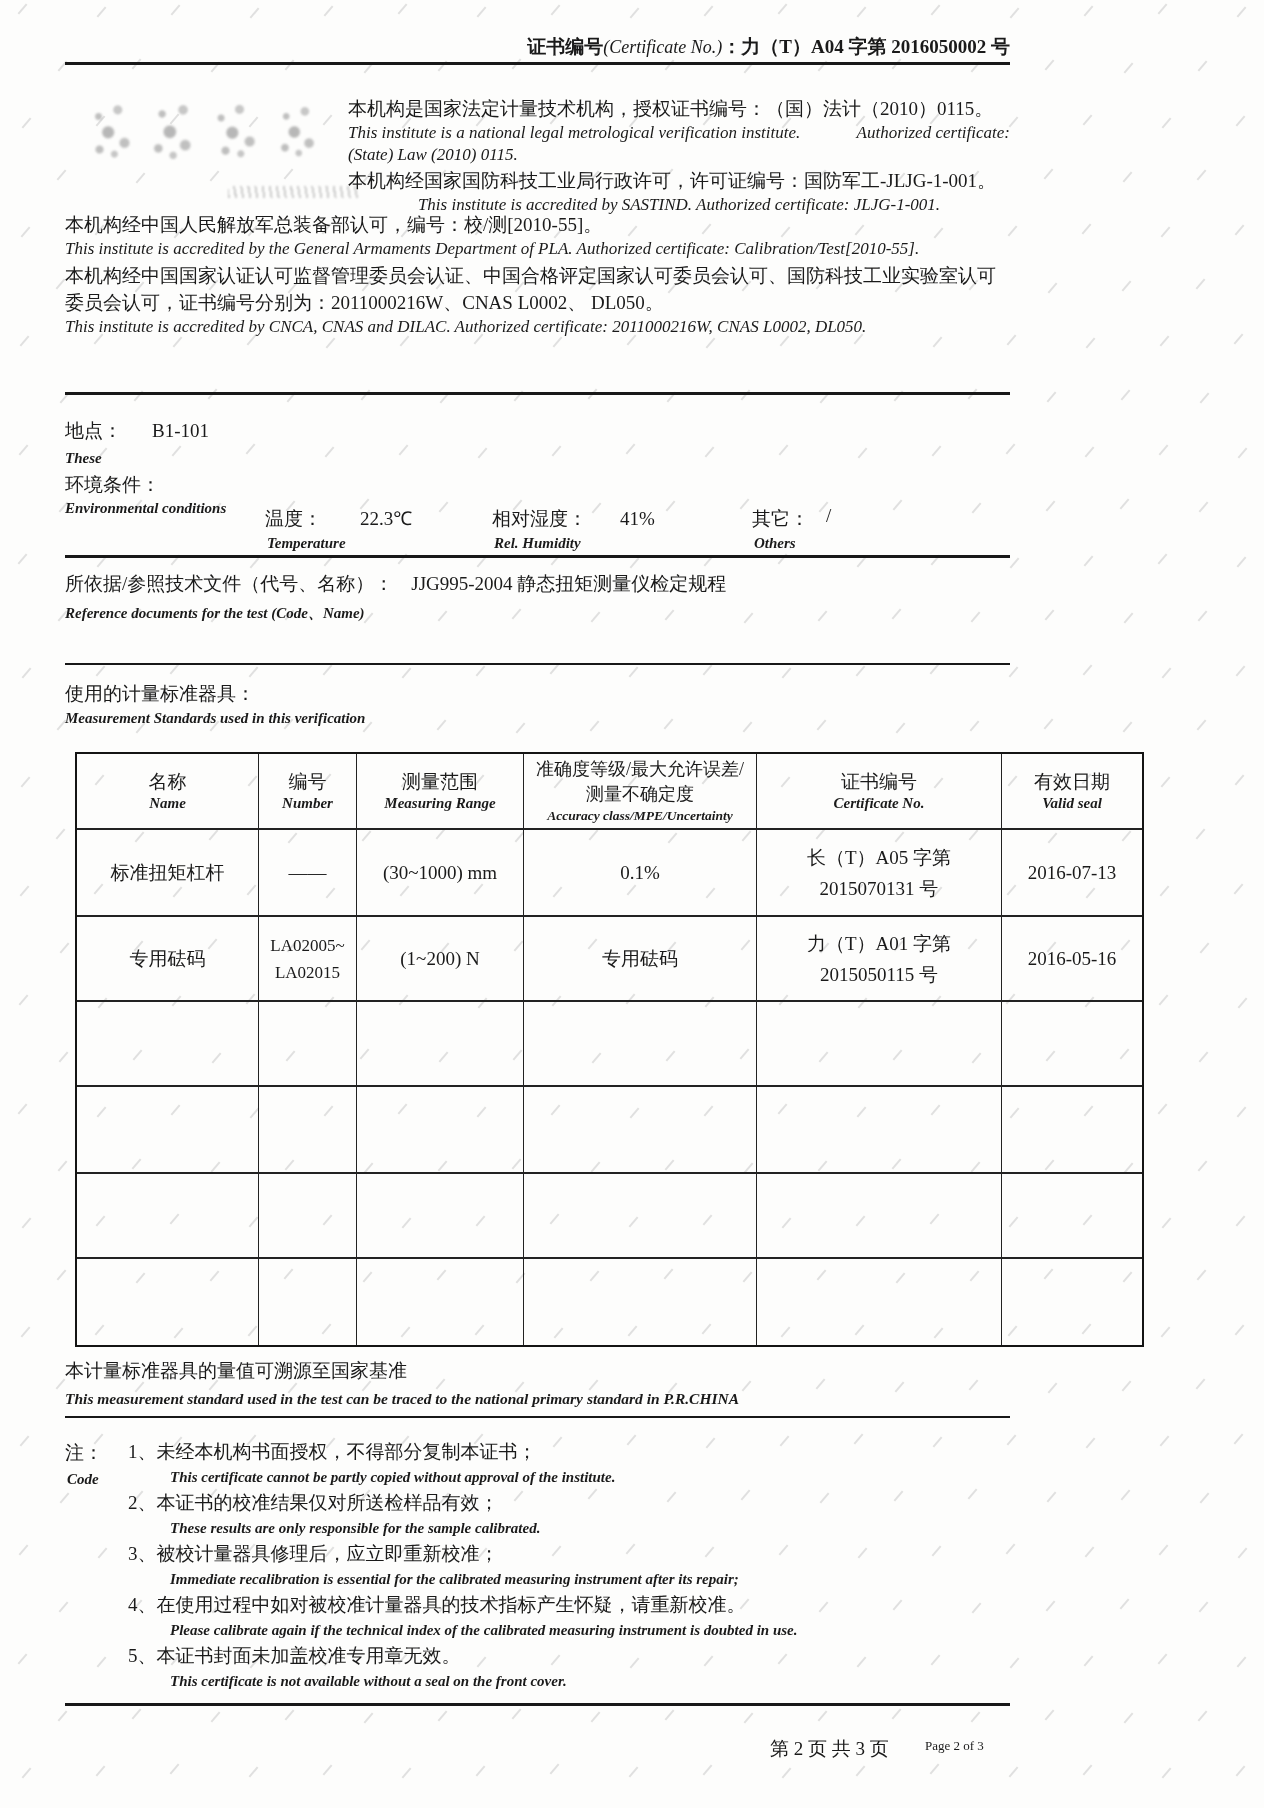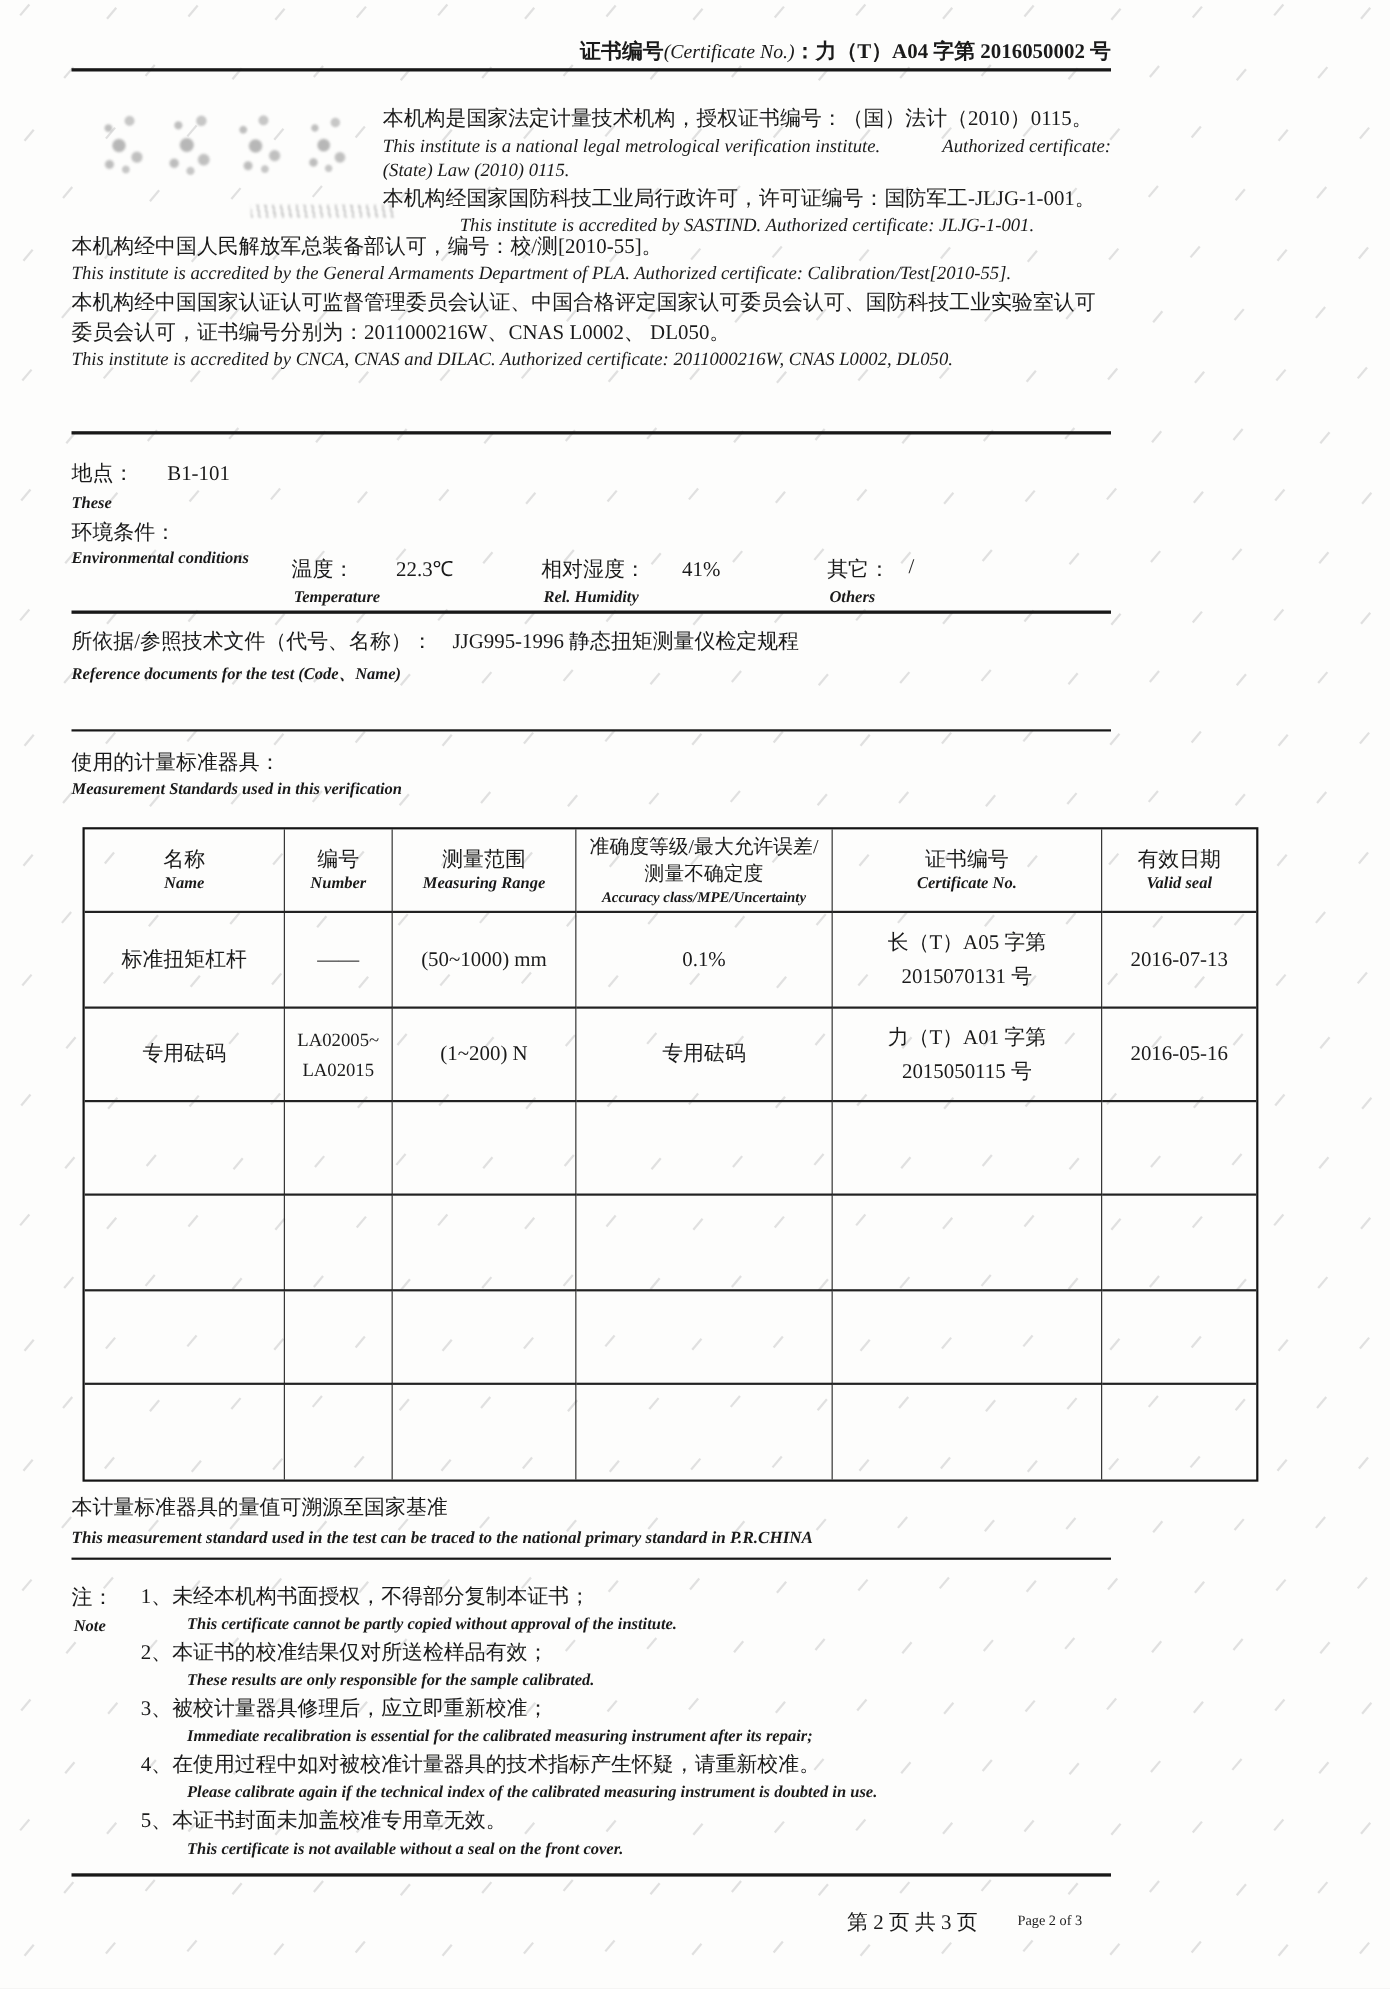--- a/index.html
+++ b/index.html
@@ -652,21 +652,21 @@
   <div class="abs cn" style="left:620px; top:506px;">41%</div>
   <div class="abs en-bi" style="left:494px; top:534px;">Rel. Humidity</div>
   <div class="abs cn" style="left:752px; top:506px;">其它：</div>
   <div class="abs cn" style="left:826px; top:503px;">/</div>
   <div class="abs en-bi" style="left:754px; top:534px;">Others</div>
 
   <div class="rule" style="top:555px; height:3px;"></div>
 
   <div class="abs" style="left:65px; top:571px; width:948px;">
     <span class="cn">所依据/参照技术文件（代号、名称）：</span>
-    <span class="cn" style="margin-left:14px;">JJG995-1996 静态扭矩测量仪检定规程</span>
+    <span class="cn" style="margin-left:14px;">JJG995-2004 静态扭矩测量仪检定规程</span>
   </div>
   <div class="abs en-bi" style="left:65px; top:604px;">Reference documents for the test (Code、Name)</div>
 
   <div class="rule" style="top:663px; height:1.5px;"></div>
 
   <div class="abs cn" style="left:65px; top:681px;">使用的计量标准器具：</div>
   <div class="abs en-bi" style="left:65px; top:709px;">Measurement Standards used in this verification</div>
 
   <div class="std-table">
     <div class="cell th">
@@ -689,21 +689,21 @@
       <div class="cn">证书编号</div>
       <div class="en">Certificate No.</div>
     </div>
     <div class="cell th last-col">
       <div class="cn">有效日期</div>
       <div class="en">Valid seal</div>
     </div>
 
     <div class="cell td">标准扭矩杠杆</div>
     <div class="cell td">——</div>
-    <div class="cell td">(50~1000) mm</div>
+    <div class="cell td">(30~1000) mm</div>
     <div class="cell td">0.1%</div>
     <div class="cell td">长（T）A05 字第
 2015070131 号</div>
     <div class="cell td last-col">2016-07-13</div>
 
     <div class="cell td">专用砝码</div>
     <div class="cell td" style="font-size:17px; line-height:27px;">LA02005~
 LA02015</div>
     <div class="cell td">(1~200) N</div>
     <div class="cell td">专用砝码</div>
@@ -739,21 +739,21 @@
     <div class="cell td last-row"></div>
     <div class="cell td last-row last-col"></div>
   </div>
 
   <div class="abs cn" style="left:65px; top:1358px;">本计量标准器具的量值可溯源至国家基准</div>
   <div class="abs en-bi" style="left:65px; top:1389px; font-size:15.5px;">This measurement standard used in the test can be traced to the national primary standard in P.R.CHINA</div>
 
   <div class="rule" style="top:1416px; height:2px;"></div>
 
   <div class="abs cn" style="left:65px; top:1440px;">注：</div>
-  <div class="abs en-bi" style="left:67px; top:1470px;">Note</div>
+  <div class="abs en-bi" style="left:67px; top:1470px;">Code</div>
 
   <div class="abs" style="left:128px; top:1438px; width:880px;">
     <div>
       <div class="notes-item-cn"><span>1、</span><span>未经本机构书面授权，不得部分复制本证书；</span></div>
       <div class="notes-item-en">This certificate cannot be partly copied without approval of the institute.</div>
     </div>
     <div>
       <div class="notes-item-cn"><span>2、</span><span>本证书的校准结果仅对所送检样品有效；</span></div>
       <div class="notes-item-en">These results are only responsible for the sample calibrated.</div>
     </div>

